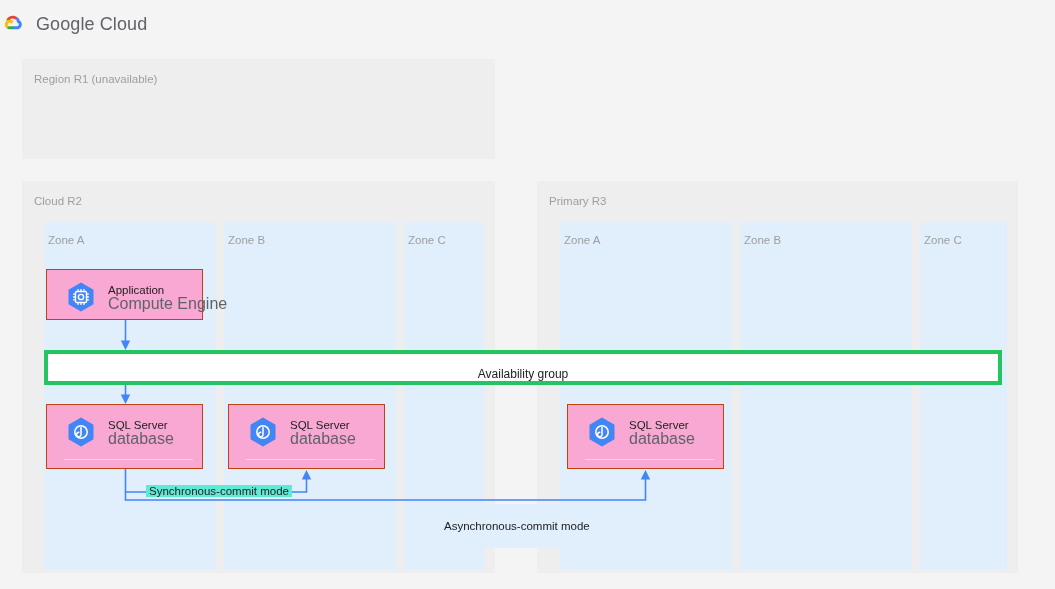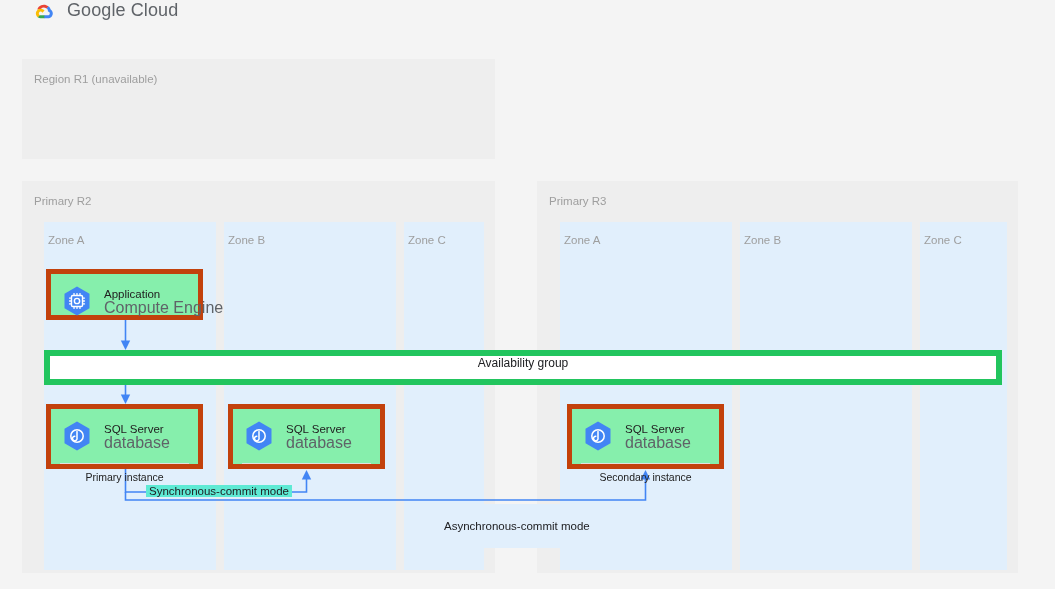--- a/index.html
+++ b/index.html
@@ -14,22 +14,22 @@
     overflow: hidden;
     position: relative;
   }
 
   
   .header {
     position: absolute;
     left: 0; top: 0;
     width: 1055px; height: 48px;
     display: flex;
-    align-items: flex-start;
-    padding-left: 31px;
+    align-items: center;
+    padding-left: 0;
     box-sizing: border-box;
   }
   .logo-mark {
     width: 26px; height: 26px;
     flex: 0 0 26px;
     margin-right: 10px;
   }
   .logo-text {
     font-size: 18px;
     color: #5f6368;
@@ -77,23 +77,24 @@
   #zone-r2-a { left: 44px; width: 172px; }
   #zone-r2-b { left: 224px; width: 172px; }
   #zone-r2-c { left: 404px; width: 80px; }
   #zone-r3-a { left: 560px; width: 172px; }
   #zone-r3-b { left: 740px; width: 172px; }
   #zone-r3-c { left: 920px; width: 87px; }
 
   
   .card {
     position: absolute;
-    background: #86efac;
-    border: 5px solid #c2410c;
+    background: #f9a8d4;
+    border: 1px solid #c2410c;
     box-sizing: border-box;
+    padding-left: 8px;
   }
   .card-top {
     display: flex;
     align-items: center;
     padding: 10px 8px 10px 9px;
     box-sizing: border-box;
   }
   .card-icon {
     width: 34px; height: 34px;
     flex: 0 0 34px;
@@ -133,24 +134,24 @@
   #card-db-primary   { left: 46px; top: 356px; width: 157px; height: 65px; }
   #card-db-standby   { left: 228px; top: 356px; width: 157px; height: 65px; }
   #card-db-secondary { left: 567px; top: 356px; width: 157px; height: 65px; }
 
   
   #availability-group {
     position: absolute;
     left: 44px; top: 302px;
     width: 958px; height: 35px;
     background: #ffffff;
-    border: 6px solid #22c55e;
+    border: 4px solid #22c55e;
     box-sizing: border-box;
     display: flex;
-    align-items: flex-start;
+    align-items: flex-end;
     justify-content: center;
   }
   #availability-group .ag-text {
     font-size: 12px;
     color: #202124;
   }
 
   
   .connectors {
     position: absolute;
@@ -184,21 +185,21 @@
   <span class="logo-text">Google Cloud</span>
 </div>
 
 <div class="canvas">
 
   <div class="region" id="region-r1">
     <span class="region-label">Region R1 (unavailable)</span>
   </div>
 
   <div class="region" id="region-r2">
-    <span class="region-label">Primary R2</span>
+    <span class="region-label">Cloud R2</span>
   </div>
 
   <div class="region" id="region-r3">
     <span class="region-label">Primary R3</span>
   </div>
 
   <div class="zone" id="zone-r2-a">
     <span class="zone-label">Zone A</span>
   </div>
   <div class="zone" id="zone-r2-b">
@@ -271,21 +272,20 @@
           <circle cx="20" cy="20" r="7.3" fill="none" stroke="#ffffff" stroke-width="1.8"></circle>
           <path d="M20 14.6 L20 22.2 A2.7 2.7 0 1 1 17.4 20.2" fill="none" stroke="#ffffff" stroke-width="1.8" stroke-linecap="round"></path>
         </svg>
       </span>
       <span class="card-titles">
         <span class="card-title">SQL Server</span>
         <span class="card-sub">database</span>
       </span>
     </div>
     <div class="card-divider"></div>
-    <div class="card-footer">Primary instance</div>
   </div>
 
   <div class="card" id="card-db-standby">
     <div class="card-top">
       <span class="card-icon">
         <svg viewBox="0 0 40 40" width="34" height="34" aria-hidden="true">
           <polygon points="20,3 34.7,11.5 34.7,28.5 20,37 5.3,28.5 5.3,11.5" fill="#4285f4"></polygon>
           <circle cx="20" cy="20" r="7.3" fill="none" stroke="#ffffff" stroke-width="1.8"></circle>
           <path d="M20 14.6 L20 22.2 A2.7 2.7 0 1 1 17.4 20.2" fill="none" stroke="#ffffff" stroke-width="1.8" stroke-linecap="round"></path>
         </svg>
@@ -306,21 +306,20 @@
           <circle cx="20" cy="20" r="7.3" fill="none" stroke="#ffffff" stroke-width="1.8"></circle>
           <path d="M20 14.6 L20 22.2 A2.7 2.7 0 1 1 17.4 20.2" fill="none" stroke="#ffffff" stroke-width="1.8" stroke-linecap="round"></path>
         </svg>
       </span>
       <span class="card-titles">
         <span class="card-title">SQL Server</span>
         <span class="card-sub">database</span>
       </span>
     </div>
     <div class="card-divider"></div>
-    <div class="card-footer">Secondary instance</div>
   </div>
 
   <div id="availability-group">
     <span class="ag-text">Availability group</span>
   </div>
 
   <span class="edge-label" id="label-sync">Synchronous-commit mode</span>
   <span class="edge-label" id="label-async">Asynchronous-commit mode</span>
 
 </div>

